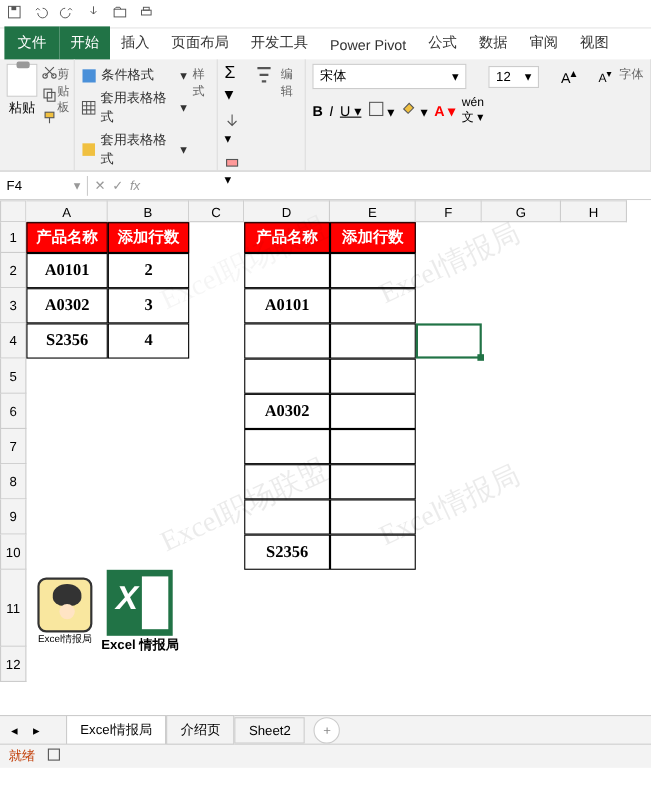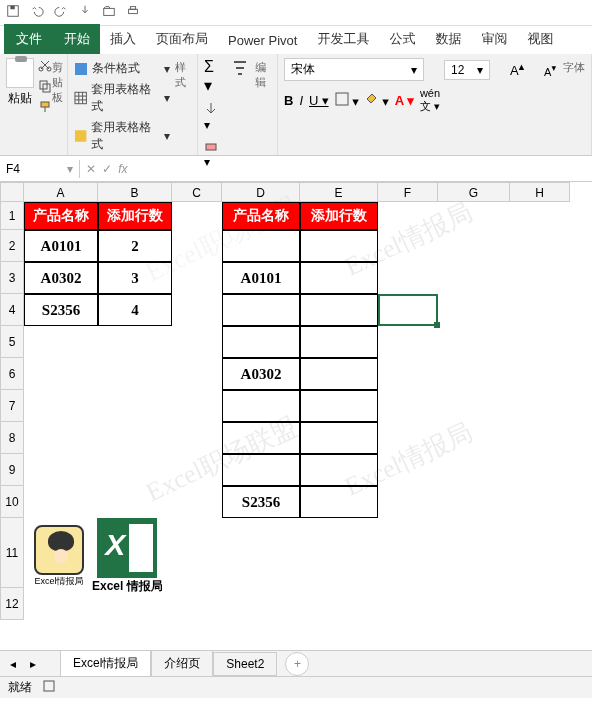--- a/index.html
+++ b/index.html
@@ -40,21 +40,21 @@
 .xlico{width:60px;height:60px;background:#217346;position:relative}
 .xlico::before{content:"X";position:absolute;left:8px;top:10px;color:#fff;font-size:30px;font-weight:bold;font-style:italic}
 .xlico::after{content:"";position:absolute;right:4px;top:6px;width:24px;height:48px;background:#fff}
 .avatar{width:50px;height:50px;background:#f9e79f;border-radius:8px;position:relative;border:2px solid #333}
 .avatar::before{content:"";position:absolute;top:4px;left:12px;width:26px;height:20px;background:#333;border-radius:50% 50% 40% 40%}
 .avatar::after{content:"";position:absolute;top:22px;left:18px;width:14px;height:14px;background:#ffe4c4;border-radius:50%}
 .sheets{height:26px;border-top:1px solid #ccc;display:flex;align-items:center;padding-left:60px;gap:0;background:#f3f3f3}
 .sheet{padding:4px 12px;border:1px solid #ccc;background:#fff;font-size:12px;cursor:pointer}
 .sheet.inactive{background:#f3f3f3}
 .addsheet{width:24px;height:24px;border:1px solid #ccc;border-radius:50%;margin-left:8px;display:flex;align-items:center;justify-content:center;color:#888;background:#fff}
-.status{height:22px;background:#f3f3f3;border-top:1px solid #ccc;display:flex;align-items:center;padding:0 8px;font-size:12px;color:#000000;gap:10px}
+.status{height:22px;background:#f3f3f3;border-top:1px solid #ccc;display:flex;align-items:center;padding:0 8px;font-size:12px;color:#c2410c;gap:10px}
 .sel{position:absolute;border:2px solid #217346;pointer-events:none}
 .sel::after{content:"";position:absolute;right:-4px;bottom:-4px;width:6px;height:6px;background:#217346}
 </style>
 </head>
 <body>
 
 <div class="qat">
   <span><svg viewBox="0 0 16 16">
         <rect x="2" y="2" width="12" height="12" fill="none" stroke="#555"></rect>
         <rect x="5" y="2" width="5" height="4" fill="#555"></rect>
@@ -78,22 +78,22 @@
         <rect x="3" y="6" width="10" height="5" fill="none" stroke="#555"></rect>
         <rect x="5" y="3" width="6" height="3" fill="none" stroke="#555"></rect>
       </svg></span>
 </div>
 
 <div class="tabs">
   <div class="tab file">文件</div>
   <div class="tab active">开始</div>
   <div class="tab">插入</div>
   <div class="tab">页面布局</div>
+  <div class="tab">开发工具</div>
   <div class="tab">Power Pivot</div>
-  <div class="tab">开发工具</div>
   <div class="tab">公式</div>
   <div class="tab">数据</div>
   <div class="tab">审阅</div>
   <div class="tab">视图</div>
 </div>
 
 <div class="ribbon">
   <div class="group" style="width:68px">
     <div style="display:flex;gap:4px">
       <div class="paste-big">

